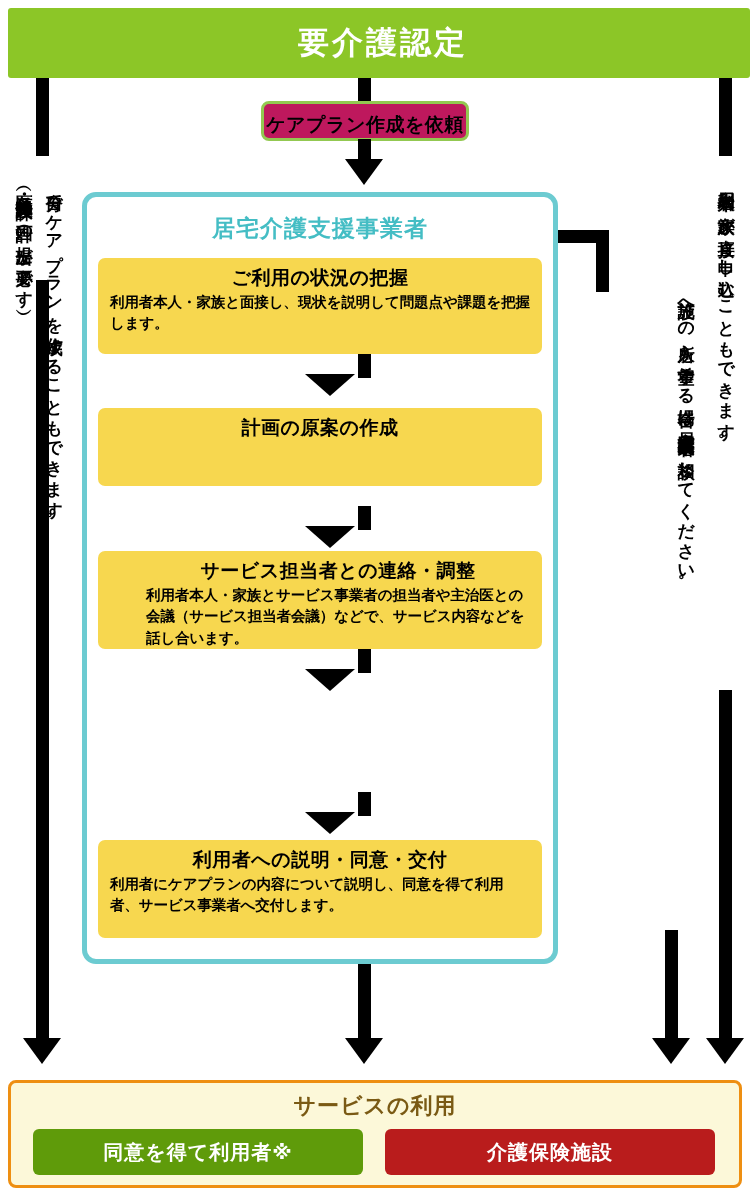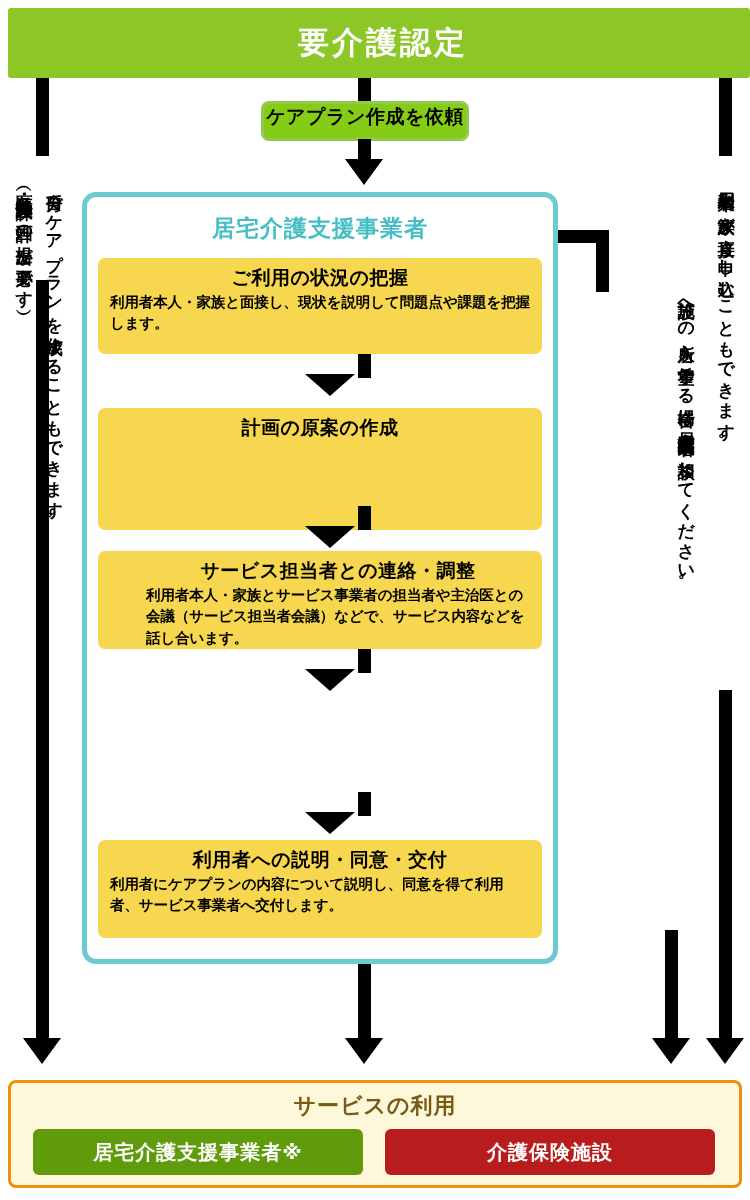--- a/index.html
+++ b/index.html
@@ -59,25 +59,25 @@
     border-top-width: 20px;
   }
 
   
   .request-pill {
     position: absolute;
     left: 261px;
     top: 101px;
     width: 208px;
     height: 40px;
-    background: #84cc16;
+    background: #be185d;
     border: 3px solid #93c851;
     border-radius: 8px;
     display: flex;
-    align-items: flex-start;
+    align-items: flex-end;
     justify-content: center;
     box-sizing: border-box;
   }
   .request-pill span {
     font-size: 19px;
     font-weight: bold;
     color: #000000;
     letter-spacing: 0.5px;
   }
 
@@ -245,21 +245,21 @@
     <div class="provider-title">居宅介護支援事業者</div>
   </div>
 
   <div class="step-card" style="left:98px; top:258px; width:444px; height:96px;">
     <span class="step-title">ご利用の状況の把握</span>
     <span class="step-body">利用者本人・家族と面接し、現状を説明して問題点や課題を把握します。</span>
   </div>
   <div class="vline" style="left:358px; top:354px; width:13px; height:24px;"></div>
   <div class="arrow-down small" style="left:305px; top:374px; border-left-width:25px; border-right-width:25px; border-top-width:22px;"></div>
 
-  <div class="step-card" style="left:98px; top:408px; width:444px; height:122px;">
+  <div class="step-card" style="left:98px; top:408px; width:444px; height:78px;">
     <span class="step-title">計画の原案の作成</span>
   </div>
   <div class="vline" style="left:358px; top:506px; width:13px; height:24px;"></div>
   <div class="arrow-down small" style="left:305px; top:526px; border-left-width:25px; border-right-width:25px; border-top-width:22px;"></div>
 
   <div class="step-card" style="left:98px; top:551px; width:444px; height:98px;padding-left:48px;">
     <span class="step-title">サービス担当者との連絡・調整</span>
     <span class="step-body">利用者本人・家族とサービス事業者の担当者や主治医との会議（サービス担当者会議）などで、サービス内容などを話し合います。</span>
   </div>
   <div class="vline" style="left:358px; top:649px; width:13px; height:24px;"></div>
@@ -281,20 +281,20 @@
 
   <div class="vline" style="left:665px; top:930px; width:13px; height:110px;"></div>
   <div class="arrow-down" style="left:652px; top:1038px;"></div>
 
   <div class="vline" style="left:719px; top:690px; width:13px; height:350px;"></div>
   <div class="arrow-down" style="left:706px; top:1038px;"></div>
 
   <div class="service-panel">
     <div class="service-title">サービスの利用</div>
     <div class="service-chip chip-green">
-      <span>居宅介護支援事業者※</span>
+      <span>同意を得て利用者※</span>
     </div>
     <div class="service-chip chip-blue">
       <span>介護保険施設</span>
     </div>
   </div>
 
 </div>
 
 </body></html>

